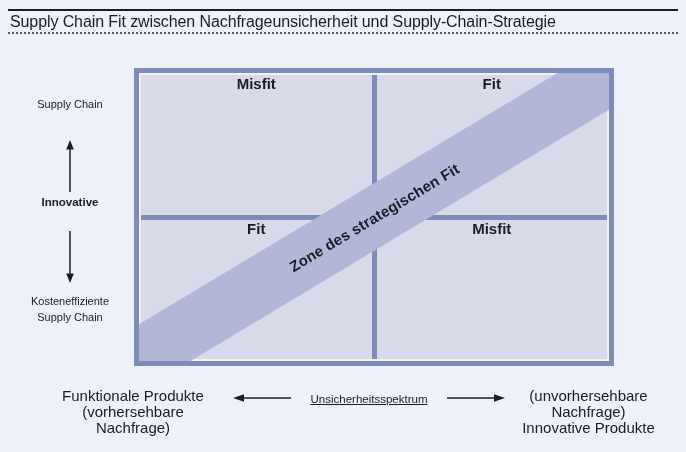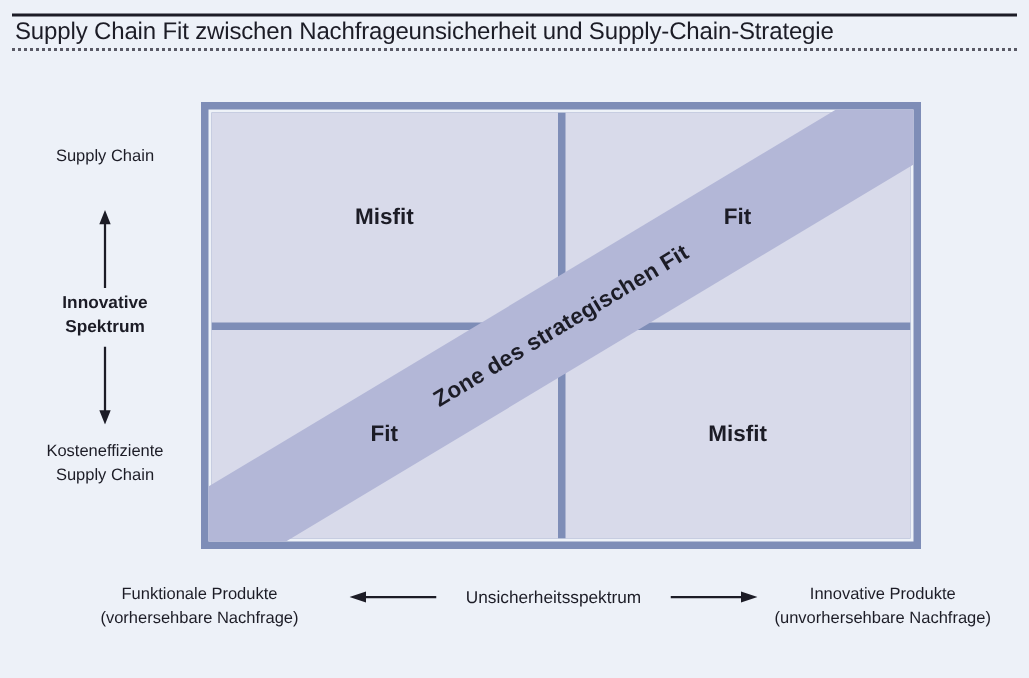--- a/index.html
+++ b/index.html
@@ -29,35 +29,35 @@
   .matrix {
     position:absolute; left:134px; top:68px; width:480px; height:298px;
     box-sizing:border-box; border:5px solid #7e8db7; padding:2px;
     background:#eef2f8; overflow:hidden;
   }
   .grid {
     width:100%; height:100%;
     display:grid; grid-template-columns:1fr 1fr; grid-template-rows:1fr 1fr; gap:5px;
     background:#7e8db7;
   }
-  .cell { background:#d8daea; display:flex; align-items:center; justify-content:center; }
+  .cell { background:#d8daea; display:flex; justify-content:center; }
   .cell .q-label { position:relative; z-index:10; font-weight:bold; font-size:15px; }
   .band {
     position:absolute; left:50%; top:50%;
     width:780px; height:58px; background:#b3b7d7;
     transform:translate(-50%,-50%) rotate(-31deg);
     display:flex; align-items:center; justify-content:center;
     z-index:5;
   }
   .band .band-label { font-weight:bold; font-size:15px; letter-spacing:0.2px; }
 
   
-  .x-block { position:absolute; text-align:center; font-size:11px; line-height:16px; }
+  .x-block { position:absolute; text-align:center; font-size:15px; line-height:16px; }
   .x-left  { left:48px;  top:388px; width:170px; }
-  .x-title { left:299px; top:391px; width:140px; font-size:11.5px; }
+  .x-title { left:299px; top:391px; width:140px; font-size:11.5px;text-decoration:underline; }
   .x-right { left:501px; top:388px; width:175px; }
   .arrow-h { position:absolute; top:393px; }
   .arrow-left-pos  { left:233px; }
   .arrow-right-pos { left:447px; }
 
   svg { display:block; }
 </style>
 </head>
 <body>
 
@@ -73,21 +73,20 @@
 
   <span class="arrow-v arrow-up-pos">
     <svg width="12" height="52" viewBox="0 0 12 52">
       <polygon points="6,0 2.2,9.5 9.8,9.5" fill="#1c1c26"></polygon>
       <line x1="6" y1="8.5" x2="6" y2="52" stroke="#1c1c26" stroke-width="1.5"></line>
     </svg>
   </span>
 
   <div class="y-block y-title">
     <span style="display:block">Innovative</span>
-    <span style="display:block">Spektrum</span>
   </div>
 
   <span class="arrow-v arrow-down-pos">
     <svg width="12" height="52" viewBox="0 0 12 52">
       <line x1="6" y1="0" x2="6" y2="43.5" stroke="#1c1c26" stroke-width="1.5"></line>
       <polygon points="6,52 2.2,42.5 9.8,42.5" fill="#1c1c26"></polygon>
     </svg>
   </span>
 
   <div class="y-block y-bottom">
@@ -130,17 +129,17 @@
   <div class="x-block x-title">Unsicherheitsspektrum</div>
 
   <span class="arrow-h arrow-right-pos">
     <svg width="58" height="10" viewBox="0 0 58 10">
       <line x1="0" y1="5" x2="48.5" y2="5" stroke="#1c1c26" stroke-width="1.5"></line>
       <polygon points="58,5 47,1.3 47,8.7" fill="#1c1c26"></polygon>
     </svg>
   </span>
 
   <div class="x-block x-right">
+    <span style="display:block">(unvorhersehbare Nachfrage)</span>
     <span style="display:block">Innovative Produkte</span>
-    <span style="display:block">(unvorhersehbare Nachfrage)</span>
   </div>
 
 </div>
 
 </body></html>

